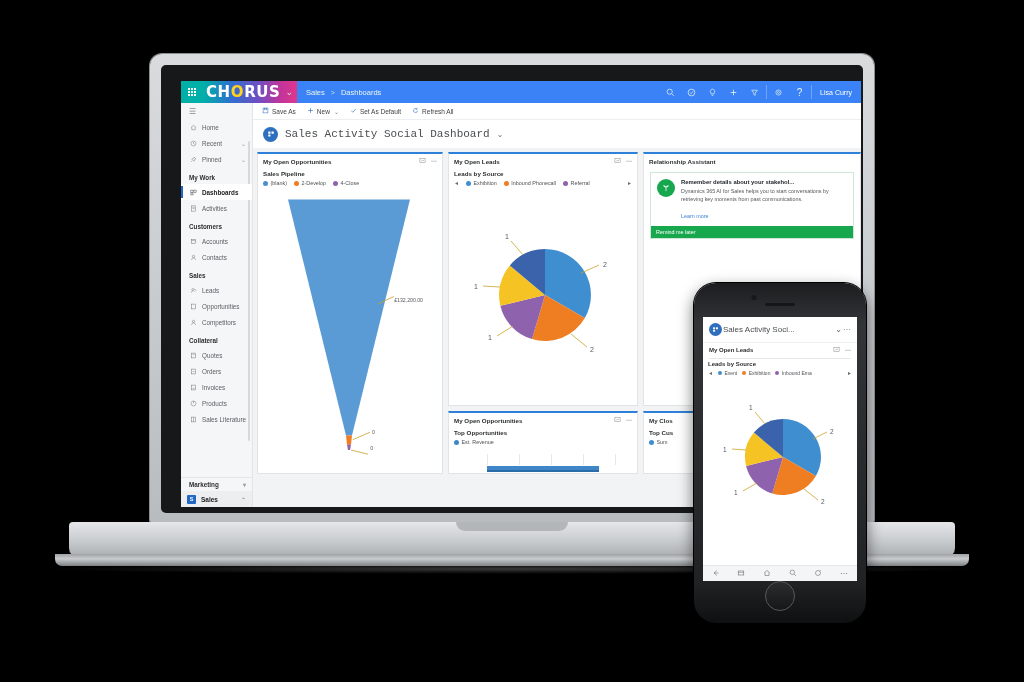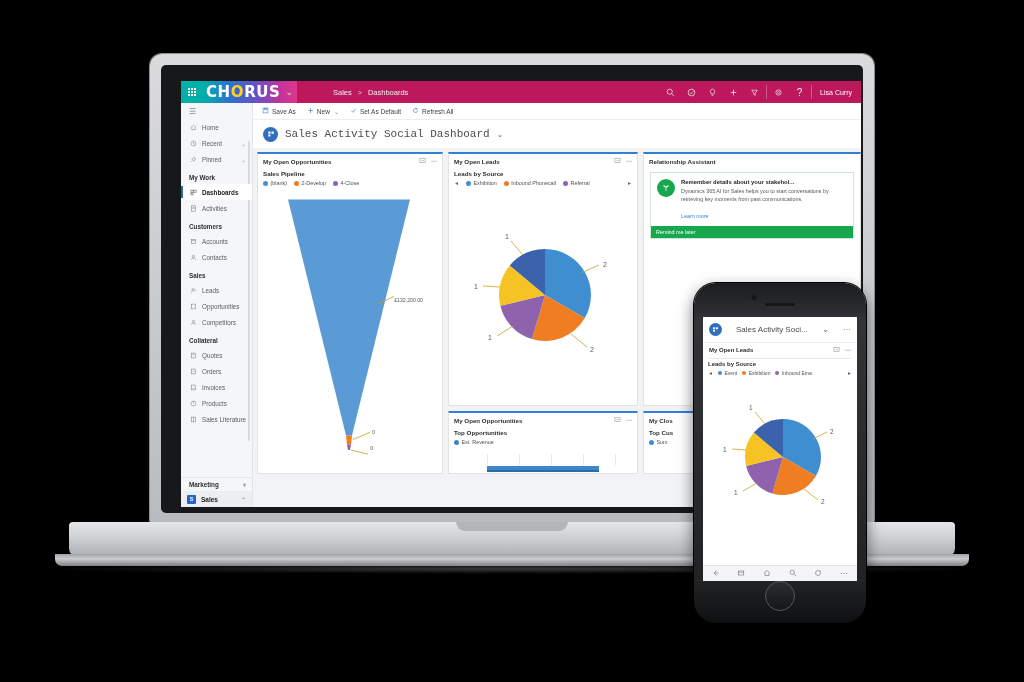--- a/index.html
+++ b/index.html
@@ -44,21 +44,21 @@
     position:absolute; left:-95px; top: 500px; width: 914px; height: 12px;
     background: linear-gradient(180deg,#9fa2a5 0%, #c9ccce 40%, #7e8184 100%);
     border-radius: 0 0 7px 7px;
   }
   .lt-shadow {
     position:absolute; left:-110px; top:510px; width:944px; height:10px;
     background: radial-gradient(ellipse at center, rgba(255,255,255,.22), rgba(255,255,255,0) 70%);
   }
 
   
-  .topbar { height: 22px; background: #be185d; display:flex; align-items:center; position:relative;gap:27px; }
+  .topbar { height: 22px; background: #3b82f6; display:flex; align-items:center; position:relative; }
   .logo-wrap { display:flex; align-items:center; height:22px; }
   .waffle {
     width: 22px; height: 22px; display:flex; align-items:center; justify-content:center;
     background: #00b0a8;
   }
   .waffle-grid { display:grid; grid-template-columns: repeat(3,2px); grid-template-rows: repeat(3,2px); gap:1px; }
   .waffle-grid i { background:#fff; display:block; width:2px; height:2px; }
   .logo-band {
     height:22px; padding: 0 4px 0 3px; display:flex; align-items:center;
     background: linear-gradient(90deg,#00b0a8 0%, #2f6fd0 30%, #6d4fc4 58%, #c0349b 82%, #e0368c 100%);
@@ -151,21 +151,21 @@
   #phone { position:absolute; left: 694px; top: 283px; width: 172px; height: 340px; }
   .ph-body { position:absolute; inset:0; background: linear-gradient(180deg,#1c1d1f,#323437 12%,#202224 88%,#0f1011);
      border-radius: 22px; box-shadow: 0 0 0 1px #000, 0 6px 16px rgba(0,0,0,.6); }
   .ph-screen { position:absolute; left:9px; top:34px; width:154px; height:255px; background:#fff; overflow:hidden; }
   .ph-speaker { position:absolute; left:50%; top:20px; transform:translateX(-50%); width:30px; height:3px;
      background:#151618; border-radius:3px; }
   .ph-cam { position:absolute; left:50%; top:12px; transform:translateX(-50%) translateX(-26px);
      width:5px; height:5px; border-radius:50%; background:#16171a; }
   .ph-home { position:absolute; left:50%; bottom:12px; transform:translateX(-50%); width:30px; height:30px;
      border-radius:50%; border:1.3px solid #55585b; background:linear-gradient(180deg,#2a2c2e,#161719); }
-  .ph-hd { height:26px; display:flex; align-items:center; gap:14px; padding: 0 6px;
+  .ph-hd { height:26px; display:flex; align-items:center; gap:1px; padding: 0 6px;
      border-bottom:1px solid #eceef0; }
   .ph-orb { width:13px; height:13px; border-radius:50%; background:#2f6fbd; color:#fff;
      display:flex; align-items:center; justify-content:center; font-size:6px; }
   .ph-title { font-size:8px; color:#4a4d50; }
   .ph-hd-caret { margin-left:auto; color:#5f6265; font-size:8px;}
   .ph-dots { color:#8a8d90; font-size:8px; }
   .ph-card-hd { height:13px; display:flex; align-items:center; padding:0 6px; font-size:6px;
      font-weight:bold; color:#2c2f31;}
   .ph-nav { position:absolute; left:9px; bottom:42px; width:154px; height:16px; background:#f4f5f6;
      border-top:1px solid #e3e5e7; display:flex; align-items:center; justify-content:space-around;

